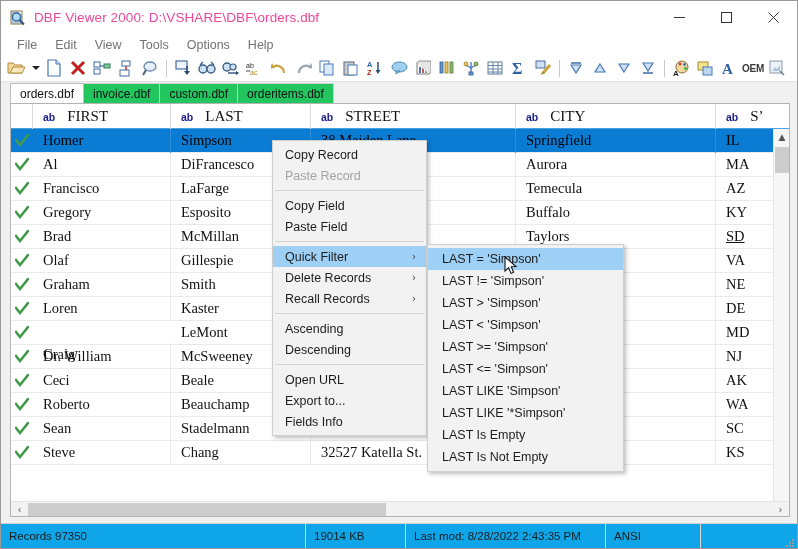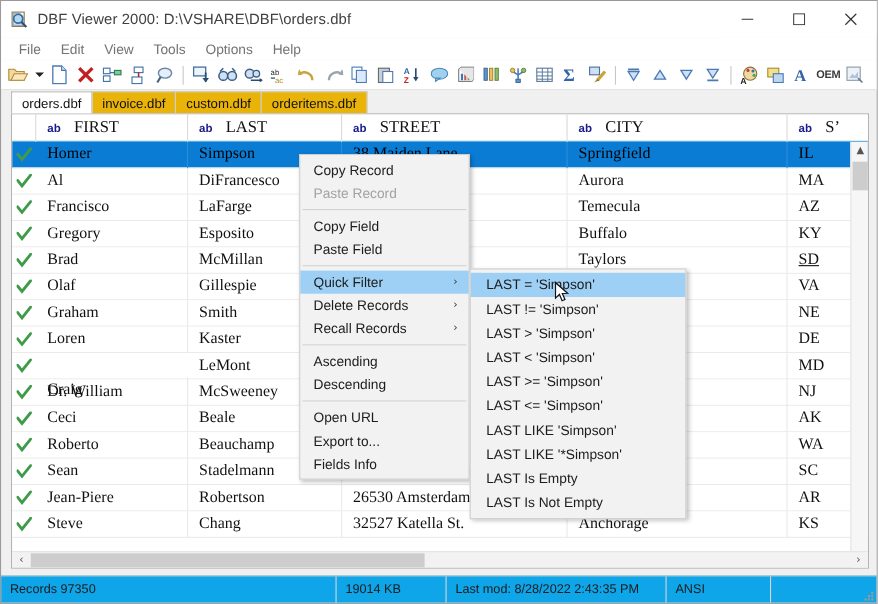--- a/index.html
+++ b/index.html
@@ -24,21 +24,21 @@
     width: 796px; height: 33px;
     background: #ffffff;
     display: flex; align-items: center;
   }
   .title-icon {
     width: 18px; height: 18px;
     margin-left: 8px; margin-right: 7px;
     position: relative; flex: none;
   }
   .title-text {
-    font-size: 13.5px; color: #404040;
+    font-size: 13.5px; color: #ec4899;
     letter-spacing: 0.1px;
     white-space: nowrap;
   }
   .win-buttons {
     position: absolute; right: 0; top: 0;
     height: 33px; display: flex;
   }
   .win-btn {
     width: 47px; height: 33px;
     display: flex; align-items: center; justify-content: center;
@@ -91,21 +91,21 @@
   .tabstrip {
     position: absolute; left: 9px; top: 82px;
     width: 780px; height: 20px;
     display: flex; align-items: flex-end;
   }
   .tab {
     height: 20px;
     padding: 0 9px;
     font-size: 12px; color: #111;
     display: flex; align-items: center;
-    background: #eab308;
+    background: #22c55e;
     border: 1px solid #cfcfcf;
     border-bottom: none;
     margin-right: -1px;
     white-space: nowrap;
   }
   .tab.active {
     background: #ffffff;
     border-color: #bdbdbd;
     position: relative; z-index: 3;
   }
@@ -732,32 +732,20 @@
           <div class="cell c-flag" style="width: 22px;">
             <svg class="check" viewBox="0 0 14 14">
               <path d="M1 6 L5 11 L13 1" fill="none" stroke="#3f9b4a" stroke-width="2.6" stroke-linecap="round"></path>
             </svg>
           </div>
           <div class="cell" style="width: 138px;">Sean</div>
           <div class="cell" style="width: 140px;">Stadelmann</div>
           <div class="cell" style="width: 205px;">19020 Newport Rd.</div>
           <div class="cell" style="width: 200px;"></div>
           <div class="cell" style="width: 58px; border-right: none;">SC</div>
-        </div>
-        <div class="row">
-          <div class="cell c-flag" style="width: 22px;">
-            <svg class="check" viewBox="0 0 14 14">
-              <path d="M1 6 L5 11 L13 1" fill="none" stroke="#3f9b4a" stroke-width="2.6" stroke-linecap="round"></path>
-            </svg>
-          </div>
-          <div class="cell" style="width: 138px;">Jean-Piere</div>
-          <div class="cell" style="width: 140px;">Robertson</div>
-          <div class="cell" style="width: 205px;">26530 Amsterdam .</div>
-          <div class="cell" style="width: 200px;"></div>
-          <div class="cell" style="width: 58px; border-right: none;">AR</div>
         </div>
         <div class="row">
           <div class="cell c-flag" style="width: 22px;">
             <svg class="check" viewBox="0 0 14 14">
               <path d="M1 6 L5 11 L13 1" fill="none" stroke="#3f9b4a" stroke-width="2.6" stroke-linecap="round"></path>
             </svg>
           </div>
           <div class="cell" style="width: 138px;">Steve</div>
           <div class="cell" style="width: 140px;">Chang</div>
           <div class="cell" style="width: 205px;">32527 Katella St.</div>

